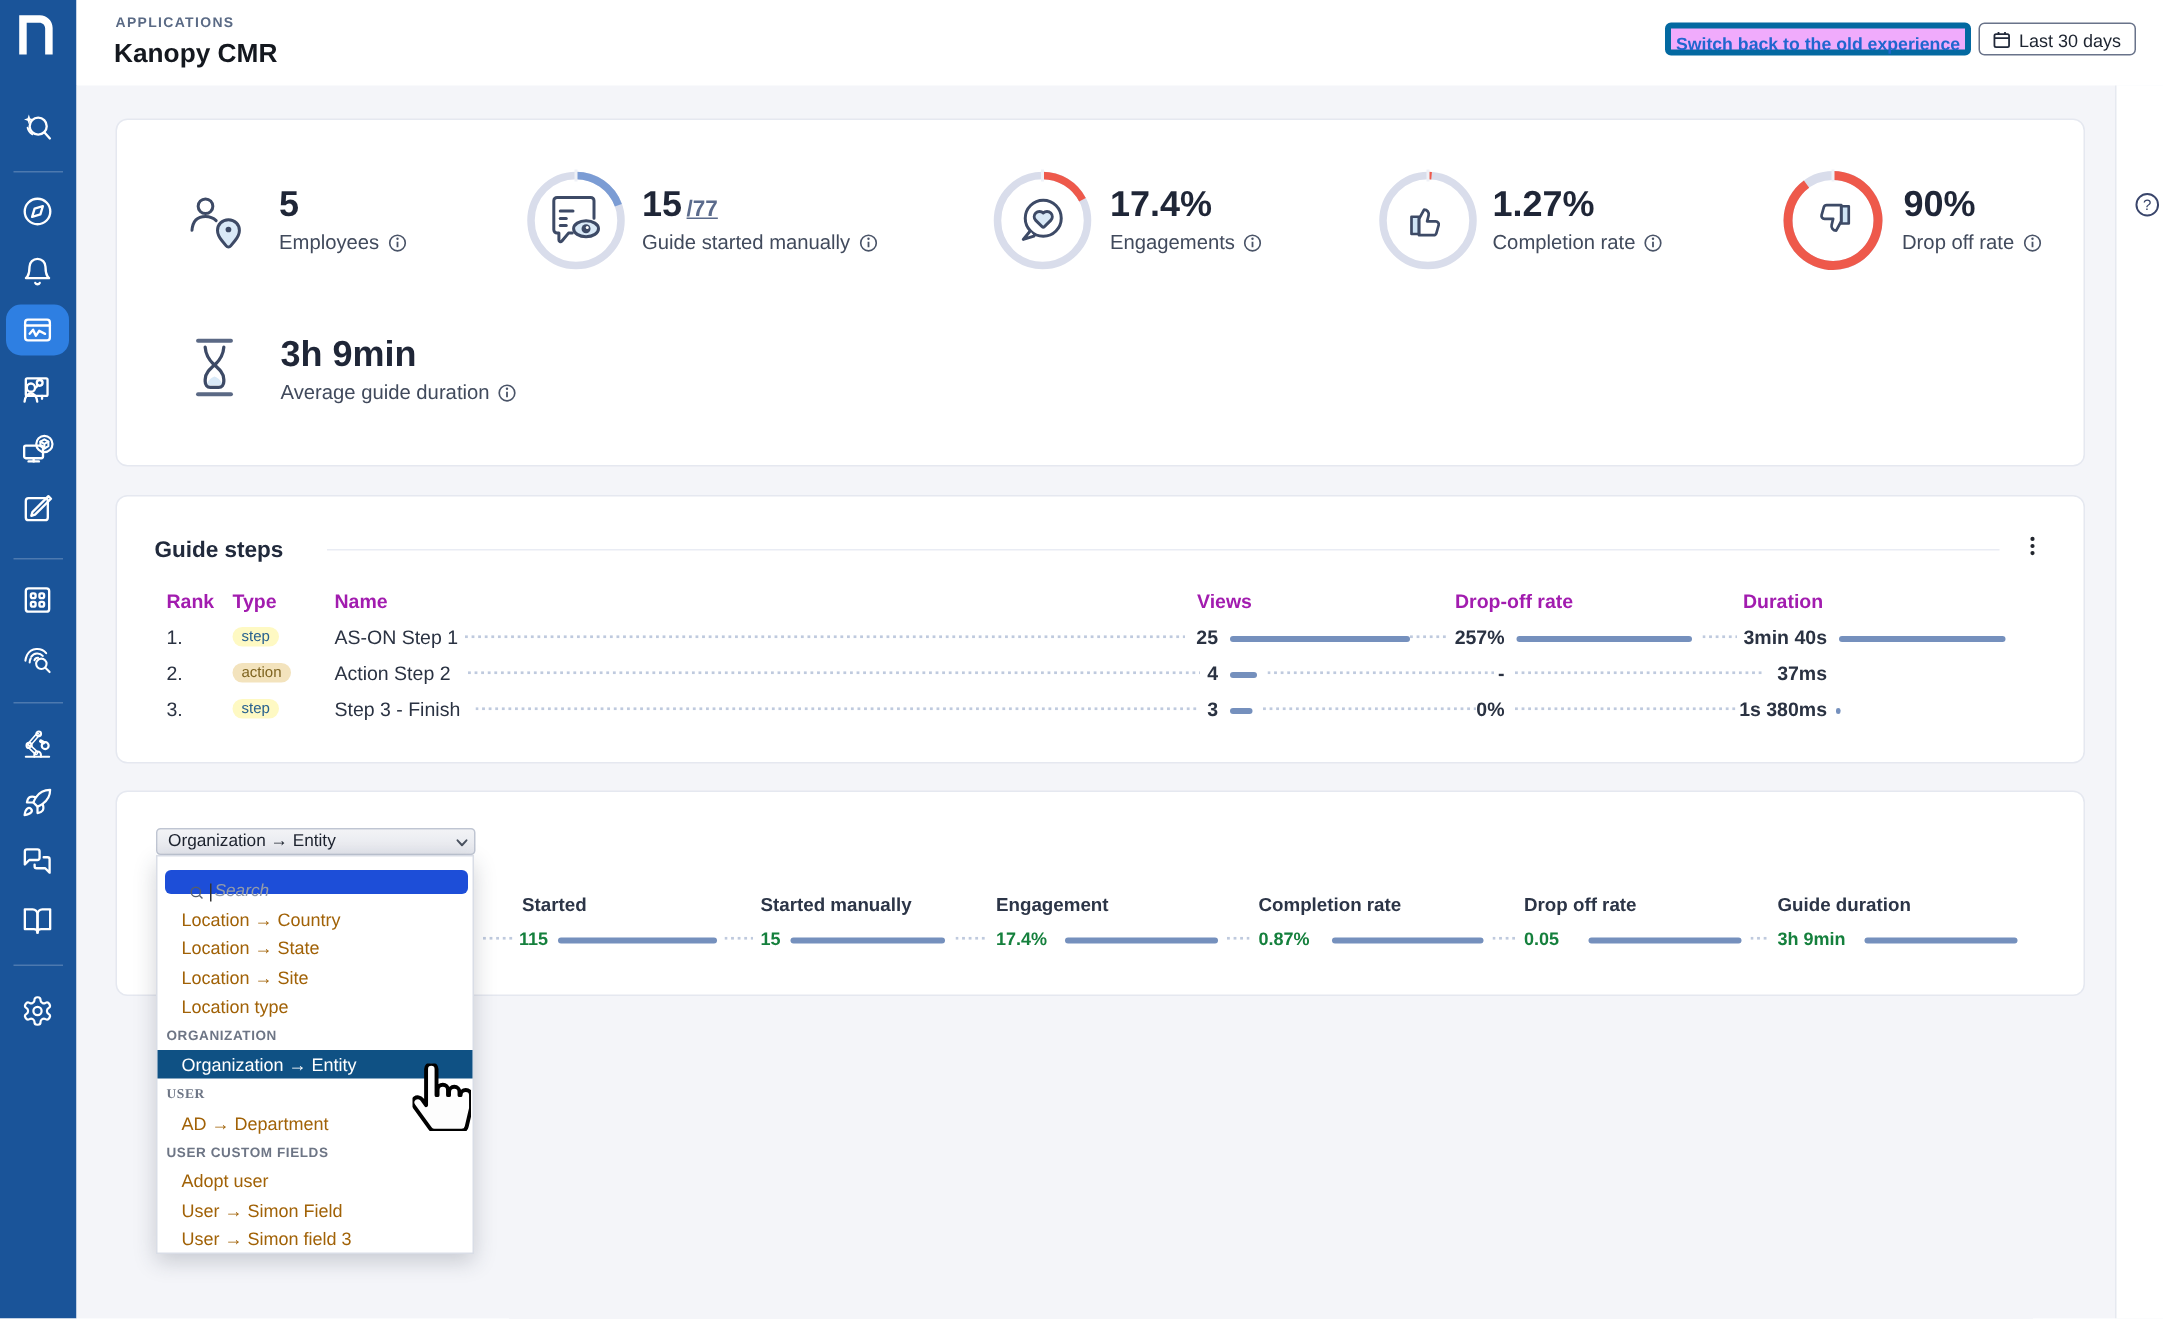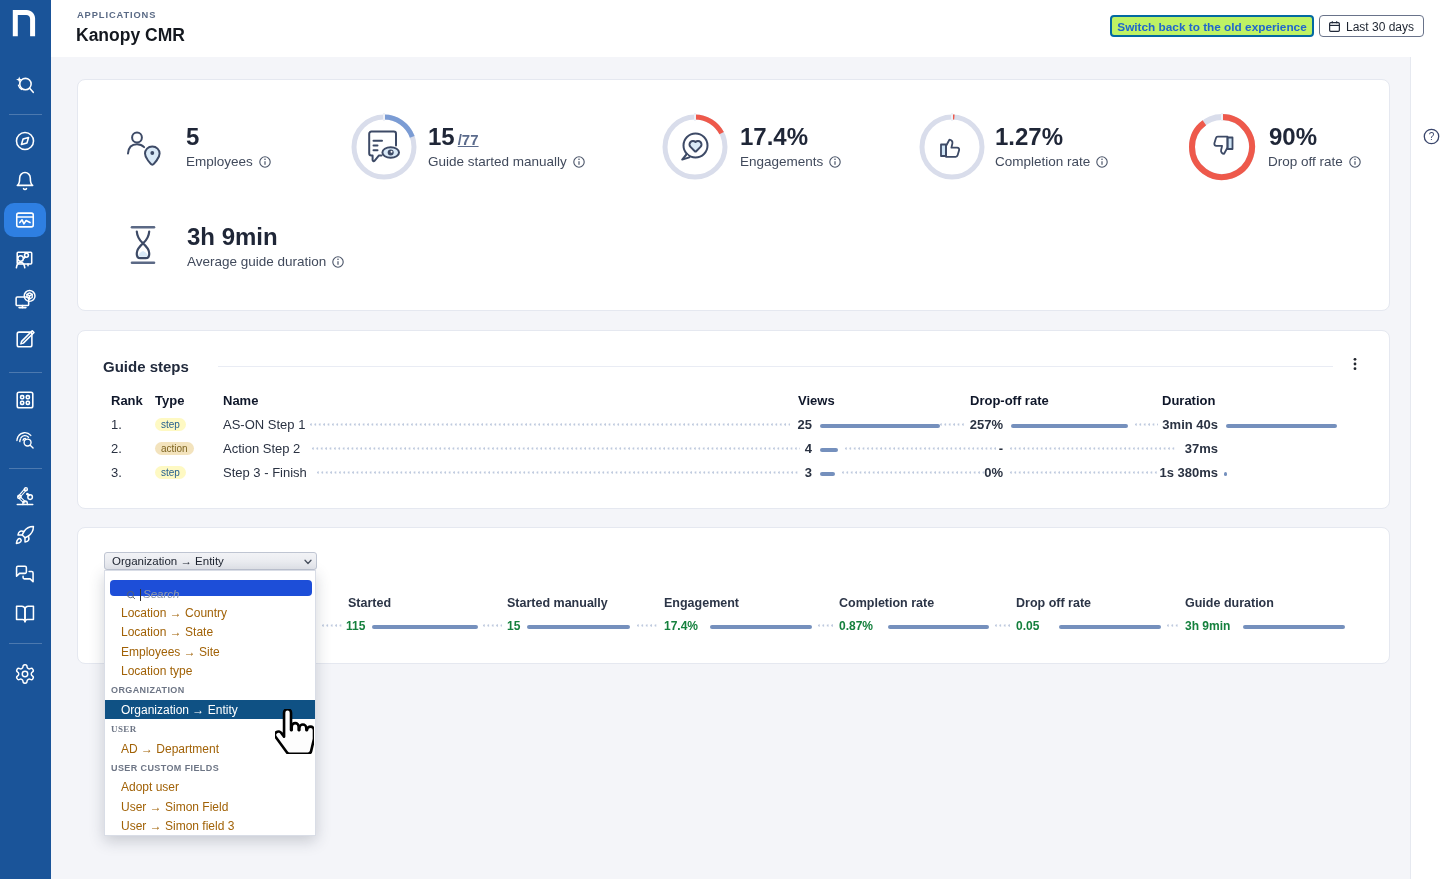--- a/index.html
+++ b/index.html
@@ -7,21 +7,21 @@
     font-family:"Liberation Sans", sans-serif; position:relative; }
   .abs { position:absolute; }
   .sidebar { position:absolute; left:0; top:0; width:51px; height:879px; background:#1a5499; }
   .sdiv { position:absolute; left:9px; width:33px; height:1px; background:rgba(255,255,255,0.22); }
   .header { position:absolute; left:51px; top:0; width:1391px; height:57px; background:#fff; }
   .content { position:absolute; left:51px; top:57px; width:1391px; height:822px; background:#f4f5f9; }
   .card { position:absolute; background:#fff; border:1px solid #e5e8f0; border-radius:8px; }
   .rightpanel { position:absolute; left:1410px; top:57px; width:32px; height:822px; background:#fff; border-left:1px solid #e6e9f0; }
   .kval { position:absolute; font-size:24px; font-weight:bold; color:#1f2637; line-height:26px; letter-spacing:0; }
   .klabel { position:absolute; font-size:13.5px; color:#414a5c; line-height:16px; white-space:nowrap; }
-  .thead { position:absolute; font-size:13px; font-weight:bold; color:#0f172a; line-height:16px; white-space:nowrap; }
+  .thead { position:absolute; font-size:13px; font-weight:bold; color:#a21caf; line-height:16px; white-space:nowrap; }
   .trow { position:absolute; font-size:13px; color:#2a3242; line-height:16px; white-space:nowrap; }
   .tval { position:absolute; font-size:13px; font-weight:bold; color:#2a3242; line-height:16px; text-align:right; white-space:nowrap; }
   .bar { position:absolute; height:4px; border-radius:2px; background:#7590bd; }
   .dots { position:absolute; height:3px;
     background-image:radial-gradient(circle at 1px 1.5px, #bfcade 1px, rgba(0,0,0,0) 1.2px);
     background-size:4.4px 3px; background-repeat:repeat-x; }
   .chip { position:absolute; height:13px; border-radius:7px; font-size:10px; line-height:13px; padding:0 6px; }
   .chip.step { background:#fef9c3; color:#27608f; }
   .chip.action { background:#f3e3bd; color:#7e6420; }
   .m-head { position:absolute; font-size:12.5px; font-weight:bold; color:#2c3547; line-height:15px; white-space:nowrap; }
@@ -125,21 +125,21 @@
   </svg>
   <div class="sdiv" style="top:643px;"></div>
   <svg class="abs" style="left:14px; top:663px;" width="22" height="22" viewBox="0 0 24 24" fill="none" stroke="#fff" stroke-width="1.6" stroke-linecap="round" stroke-linejoin="round">
     <path d="M12.22 2h-.44a2 2 0 0 0-2 2v.18a2 2 0 0 1-1 1.73l-.43.25a2 2 0 0 1-2 0l-.15-.08a2 2 0 0 0-2.73.73l-.22.38a2 2 0 0 0 .73 2.73l.15.1a2 2 0 0 1 1 1.72v.51a2 2 0 0 1-1 1.74l-.15.09a2 2 0 0 0-.73 2.73l.22.38a2 2 0 0 0 2.73.73l.15-.08a2 2 0 0 1 2 0l.43.25a2 2 0 0 1 1 1.73V20a2 2 0 0 0 2 2h.44a2 2 0 0 0 2-2v-.18a2 2 0 0 1 1-1.73l.43-.25a2 2 0 0 1 2 0l.15.08a2 2 0 0 0 2.73-.73l.22-.39a2 2 0 0 0-.73-2.73l-.15-.08a2 2 0 0 1-1-1.74v-.5a2 2 0 0 1 1-1.74l.15-.09a2 2 0 0 0 .73-2.73l-.22-.38a2 2 0 0 0-2.73-.73l-.15.08a2 2 0 0 1-2 0l-.43-.25a2 2 0 0 1-1-1.73V4a2 2 0 0 0-2-2z"></path>
     <circle cx="12" cy="12" r="3"></circle>
   </svg>
 </div>
 <div class="header" id="header">
   <div class="abs" style="left:26px; top:10px; font-size:9.3px; font-weight:bold; letter-spacing:0.9px; color:#5a6a85;">APPLICATIONS</div>
   <div class="abs" style="left:25px; top:25px; font-size:17.5px; font-weight:bold; color:#14181f;">Kanopy CMR</div>
-  <div class="abs" style="left:1059px; top:15px; width:204px; height:22px; border:2px solid #0369a1; border-radius:4px; background:#bef264;
+  <div class="abs" style="left:1059px; top:15px; width:204px; height:22px; border:4px solid #0369a1; border-radius:4px; background:#f0abfc;
        font-size:11.8px; font-weight:bold; color:#2066ce; text-align:center; line-height:20px; white-space:nowrap;">Switch back to the old experience</div>
   <div class="abs" style="left:1268px; top:15px; width:105px; height:22px; border:1px solid #69738a; border-radius:4px; background:#fff;">
     <svg class="abs" style="left:8px; top:4px;" width="13" height="13" viewBox="0 0 24 24" fill="none" stroke="#21293a" stroke-width="2.2">
       <rect x="3" y="5" width="18" height="16" rx="2"></rect>
         <line x1="3" y1="10" x2="21" y2="10"></line>
       <line x1="8" y1="2.5" x2="8" y2="6"></line>
         <line x1="16" y1="2.5" x2="16" y2="6"></line>
     </svg>
     <div class="abs" style="left:26px; top:4.5px; font-size:12px; color:#1d2430; line-height:13px;">Last 30 days</div>
   </div>
@@ -333,21 +333,21 @@
     <div class="abs" style="left:5px; top:9px; width:202px; height:15px; border:8px solid #1d4ed8; border-radius:4px; background:#fff;">
       <svg class="abs" style="left:8px; top:2px;" width="10" height="10" viewBox="0 0 24 24" fill="none" stroke="#555e6c" stroke-width="2.2">
           <circle cx="11" cy="11" r="7.5"></circle>
           <line x1="16.8" y1="16.8" x2="21.5" y2="21.5"></line>
         </svg>
       <div class="abs" style="left:22px; top:0.5px; width:1px; height:12px; background:#333;"></div>
       <div class="abs" style="left:25px; top:0px; font-size:11.5px; font-style:italic; color:#949ca8; line-height:13px;">Search</div>
     </div>
     <div class="dditem" style="top:34px;">Location → Country</div>
     <div class="dditem" style="top:53.4px;">Location → State</div>
-    <div class="dditem" style="top:72.8px;">Employees → Site</div>
+    <div class="dditem" style="top:72.8px;">Location → Site</div>
     <div class="dditem" style="top:92.2px;">Location type</div>
     <div class="ddgroup" style="top:113.4px;">ORGANIZATION</div>
     <div class="ddsel"></div>
     <div class="dditem" style="top:130.7px; color:#fff; z-index:2;">Organization → Entity</div>
     <div class="ddgroup" style="top:152px;font-family:Liberation Serif, serif;">USER</div>
     <div class="dditem" style="top:169.7px;">AD → Department</div>
     <div class="ddgroup" style="top:190.8px;">USER CUSTOM FIELDS</div>
     <div class="dditem" style="top:208.2px;">Adopt user</div>
     <div class="dditem" style="top:227.7px;">User → Simon Field</div>
     <div class="dditem" style="top:246.8px;">User → Simon field 3</div>

